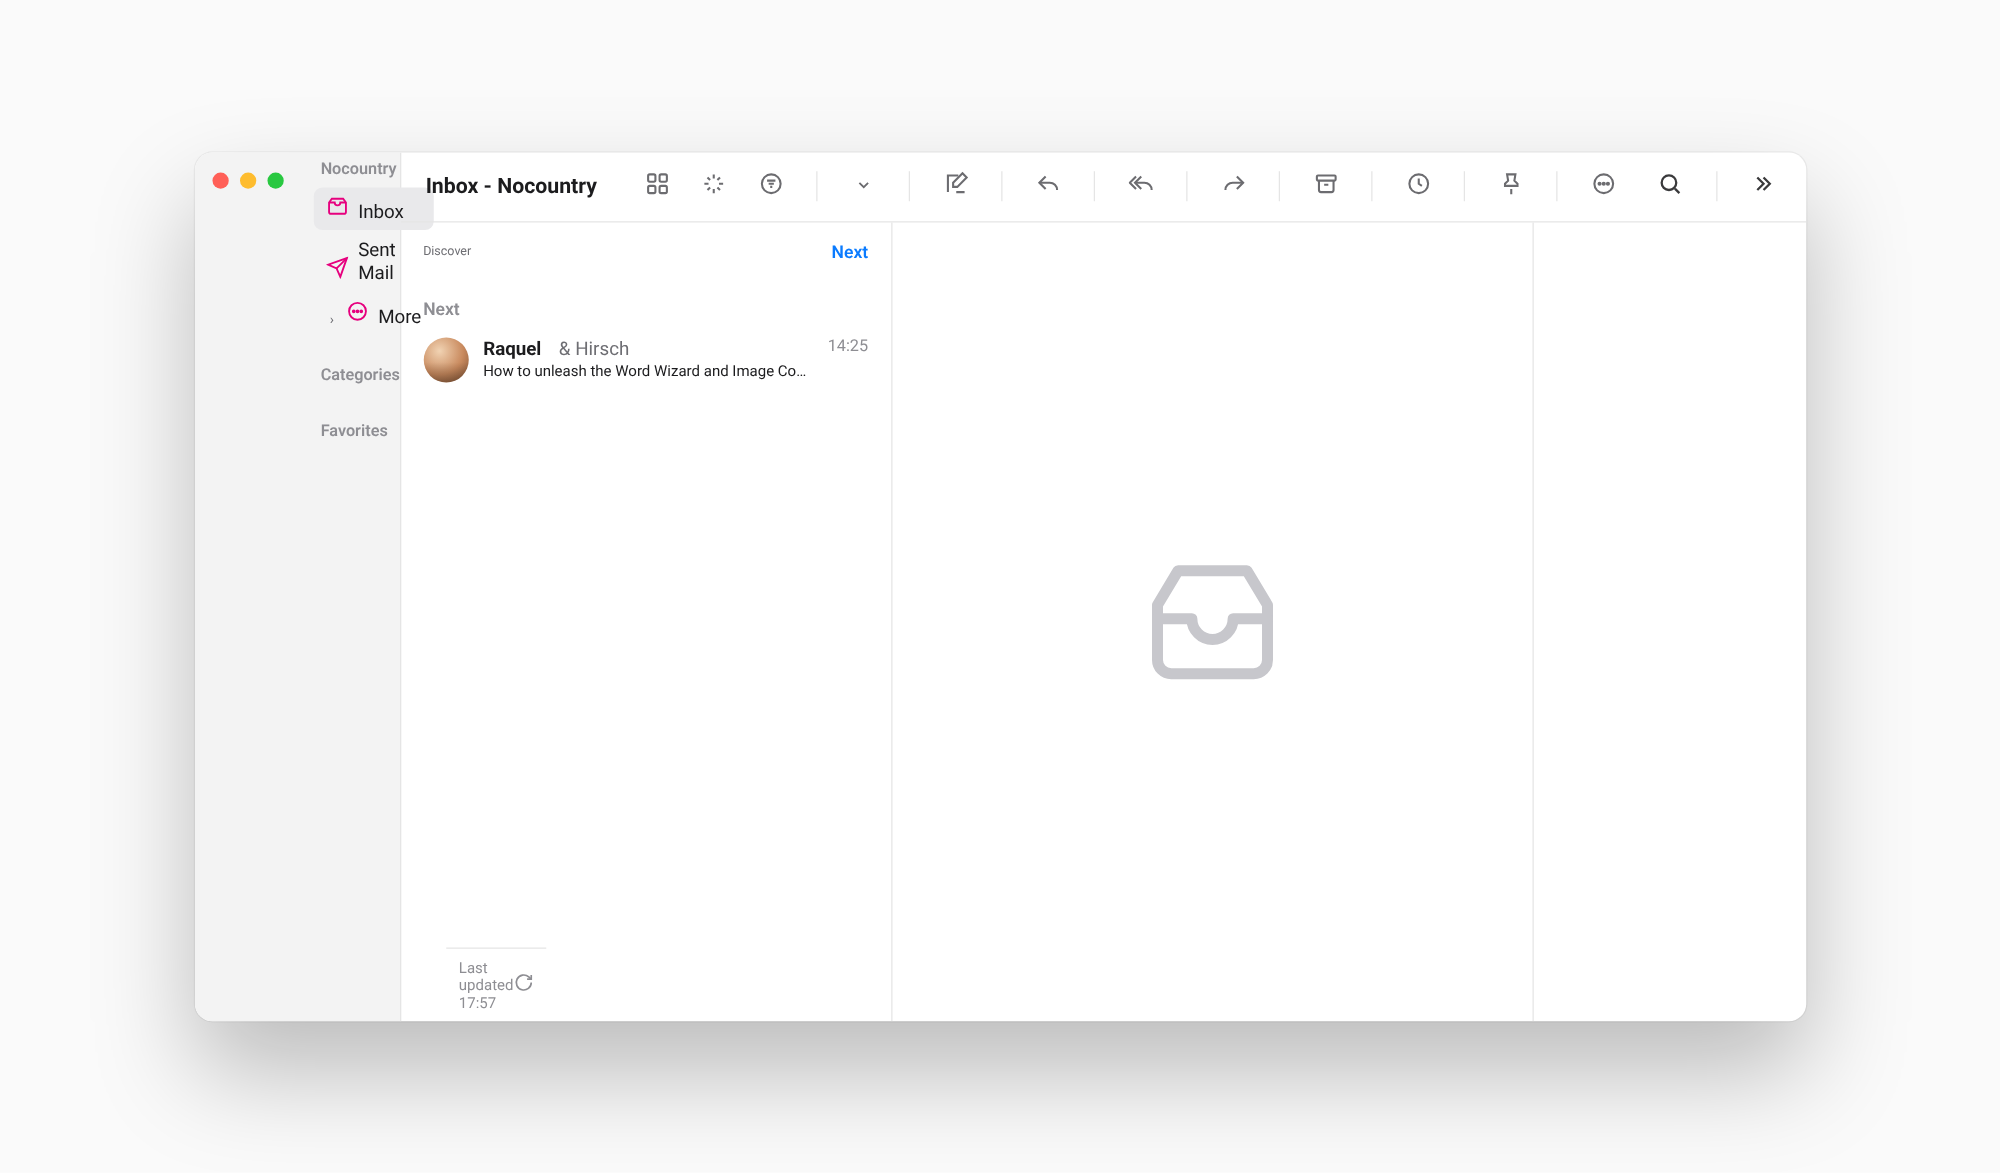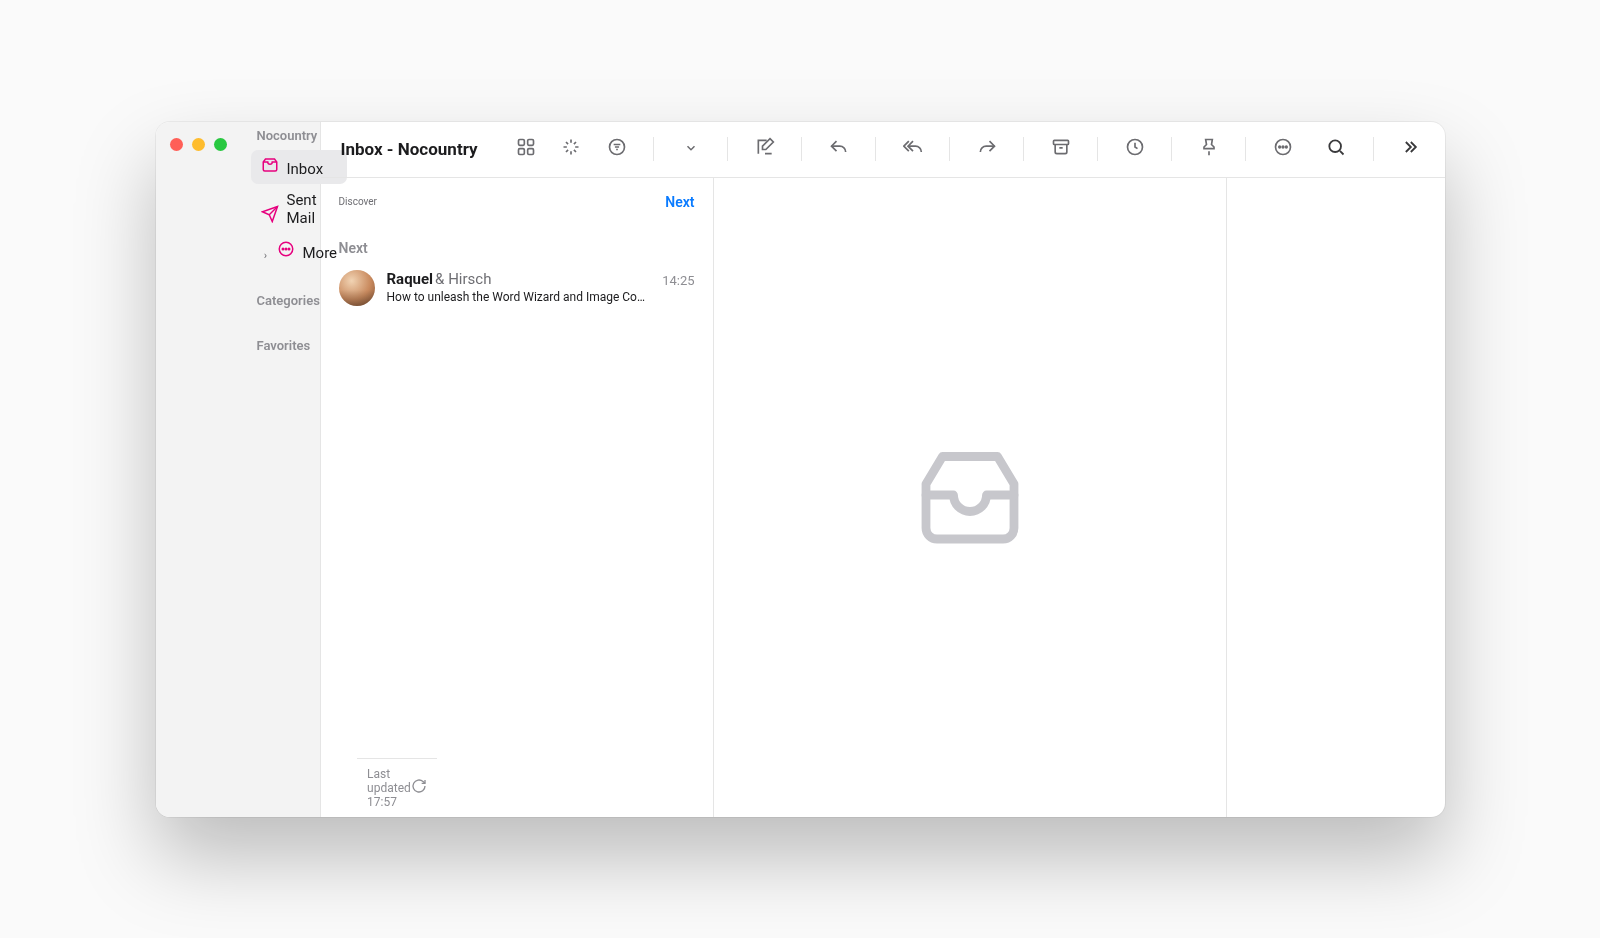--- a/index.html
+++ b/index.html
@@ -72,21 +72,21 @@
   .card .acts .later{font-weight:600}
 
   
   .sect{padding:18px 18px 8px 18px;font-size:14px;font-weight:600;color:var(--muted)}
 
   
   .msg{display:flex;gap:12px;padding:6px 18px 12px 18px}
   .avatar{width:36px;height:36px;border-radius:50%;flex:0 0 36px;background:radial-gradient(circle at 35% 30%,#f1d3b3,#c98a5e 55%,#7a4c2f);position:relative;overflow:hidden}
   .avatar::after{content:"";position:absolute;inset:0;background:linear-gradient(180deg,rgba(0,0,0,0) 55%,rgba(0,0,0,.25))}
   .mr{flex:1;min-width:0}
-  .line1{display:flex;align-items:flex-end;gap:2px}
+  .line1{display:flex;align-items:flex-start;gap:14px}
   .from1{font-size:15px;font-weight:700}
   .from2{font-size:15px;color:var(--muted2)}
   .time{margin-left:auto;font-size:13px;color:var(--muted)}
   .subj{font-size:12px;color:var(--text);white-space:nowrap;overflow:hidden;text-overflow:ellipsis;margin-top:2px}
   .prev{font-size:14px;color:var(--muted);line-height:1.35;margin-top:4px;display:-webkit-box;-webkit-line-clamp:2;-webkit-box-orient:vertical;overflow:hidden}
 
   
   .empty svg{width:140px;height:110px;color:#c7c7cc}
 </style>
 </head>

